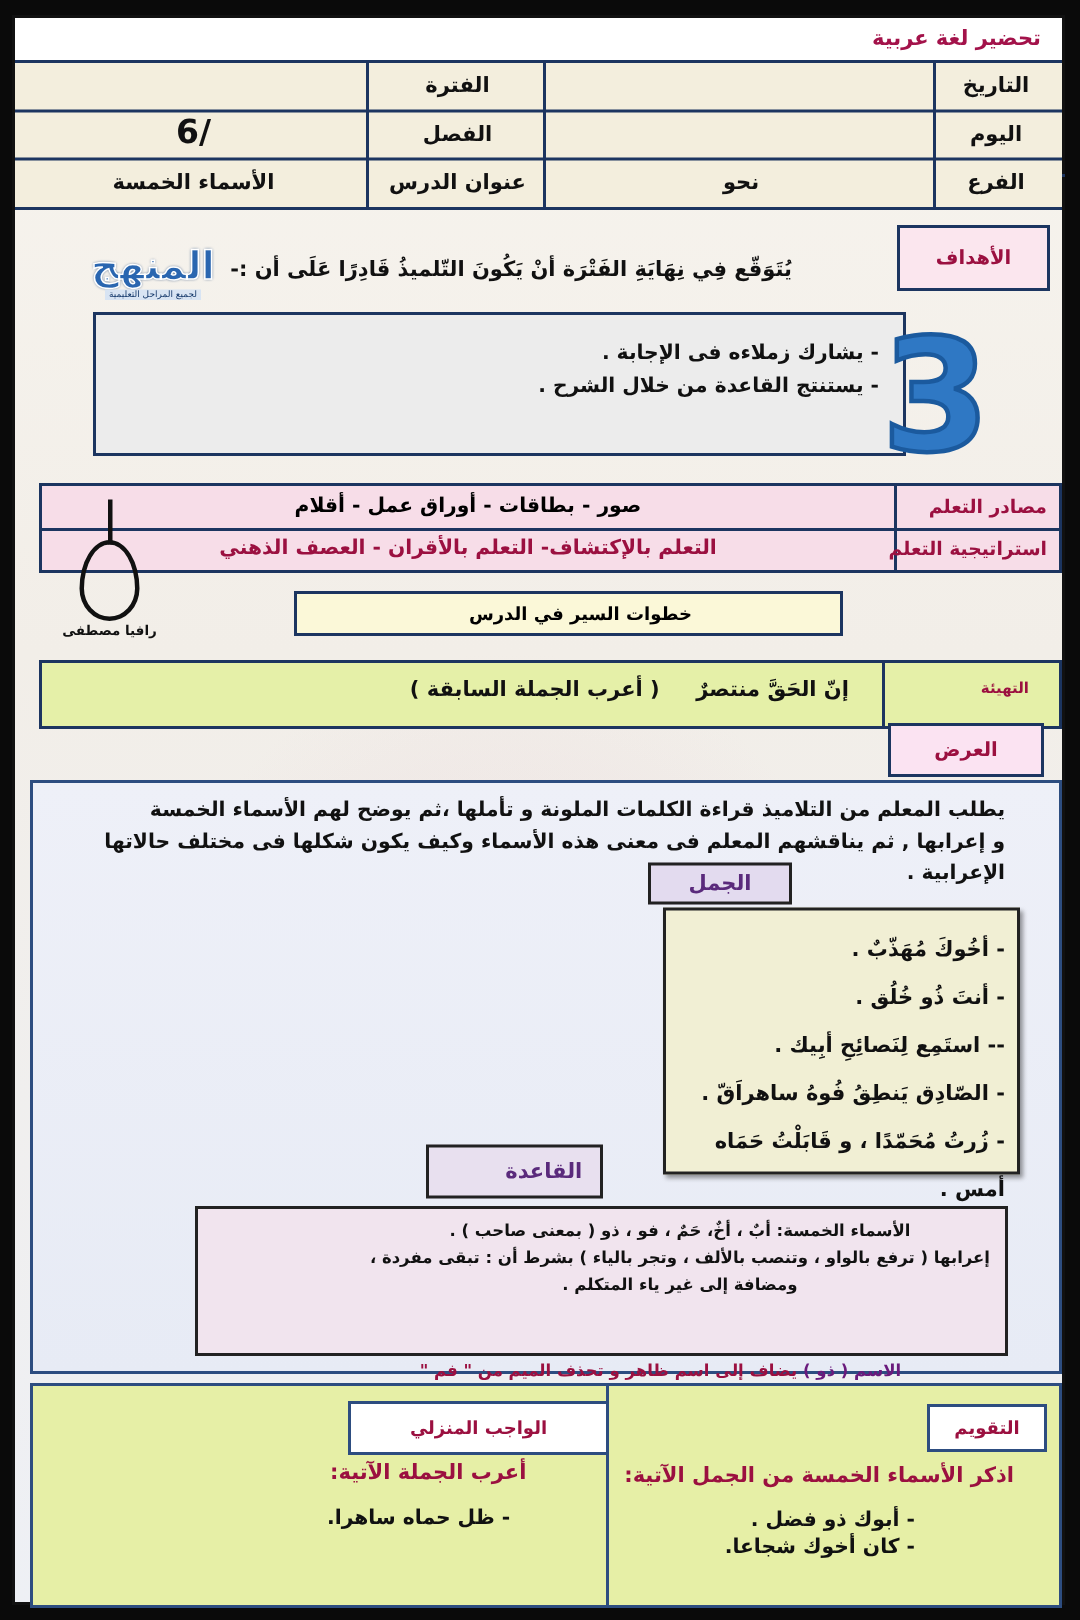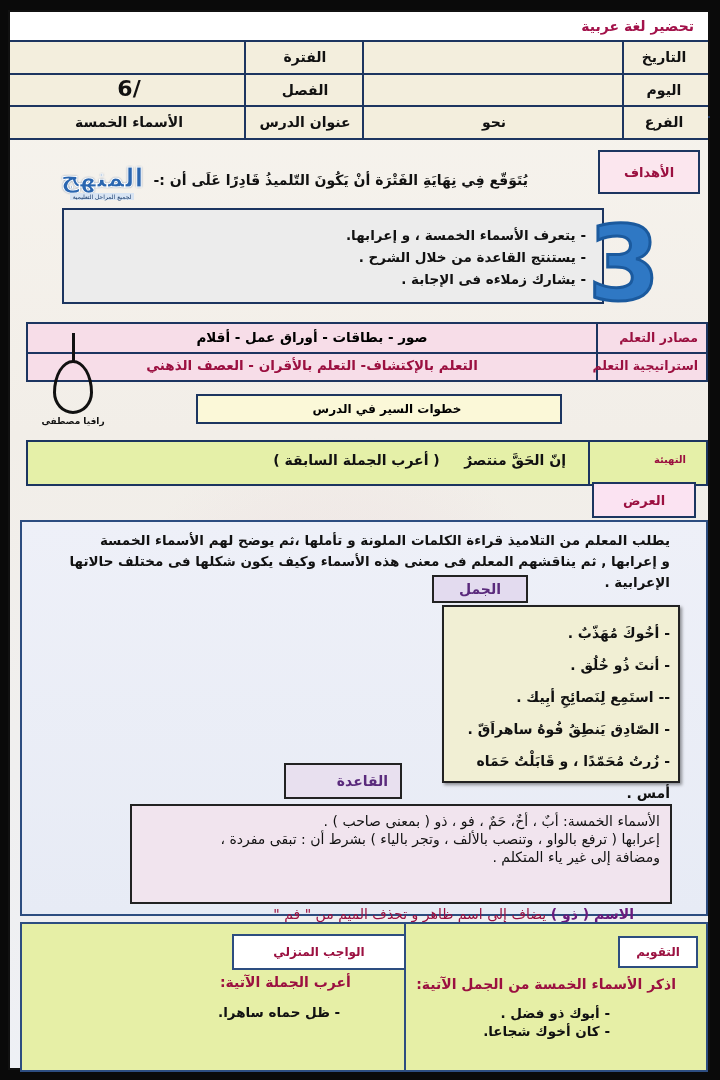--- a/index.html
+++ b/index.html
@@ -109,21 +109,21 @@
 
   .rule-lbl {
     right: 306px; top: 751px; width: 118px; height: 36px; background: #e8e0ef;
     border: 2px solid #222; color: #5a2a7c; font-weight: bold; font-size: 14px;
     display: flex; align-items: center; justify-content: center; padding-left: 39px;
   }
   .rule-box {
     right: 36px; top: 792px; width: 542px; height: 100px; background: #f1e4ee;
     border: 2px solid #222;
   }
-  .rule-lines { position: absolute; right: 10px; top: 6px; font-size: 14px; font-weight: normal; line-height: 18px; color: #111; }
+  .rule-lines { position: absolute; right: 10px; top: 6px; font-size: 11px; font-weight: bold; line-height: 18px; color: #111; text-align: center; }
   .rule-lines .hl { color: #9b1040; padding-right: 26px; margin-top: 39px; }
   .rule-lines .hl b { color: #6a1a7c; }
 
   
   .bottom { left: 10px; top: 910px; width: 688px; height: 150px; background: #e6efa6; border: 2px solid #2d4d80; }
   .bottom .vl { position: absolute; left: 382px; top: 0; width: 2px; height: 146px; background: #2d4d80; }
   .eval-lbl {
     position: absolute; right: 8px; top: 12px; width: 80px; height: 32px; background: #fff;
     border: 2px solid #2d4d80; color: #9b1040; font-weight: bold; font-size: 12px;
     display: flex; align-items: center; justify-content: center;
@@ -177,23 +177,22 @@
   </div>
 
   <div class="abs obj-label">الأهداف</div>
   <div class="abs obj-intro">يُتَوَقّع فِي نِهَايَةِ الفَتْرَة أنْ يَكُونَ التّلميذُ قَادِرًا عَلَى أن :-</div>
   <div class="abs logo-manhaj">
     <span class="t">المنهج</span>
     <span class="s">لجميع المراحل التعليمية</span>
   </div>
   <div class="abs obj-box">
     <ul class="obj-list">
-      <li>- يتعرف الأسماء الخمسة ، و إعرابها.</li>
+      <li>- يشارك زملاءه فى الإجابة .</li>
       <li>- يستنتج القاعدة من خلال الشرح .</li>
-      <li>- يشارك زملاءه فى الإجابة .</li>
     </ul>
   </div>
   <div class="abs big-three">3</div>
 
   <div class="abs res-table">
     <div class="mid"></div>
     <div class="vl"></div>
     <span class="res-lbl" style="top:6px">مصادر التعلم</span>
     <span class="res-val" style="top:5px">صور - بطاقات - أوراق عمل - أقلام</span>
     <span class="res-lbl" style="top:34px">استراتيجية التعلم</span>

